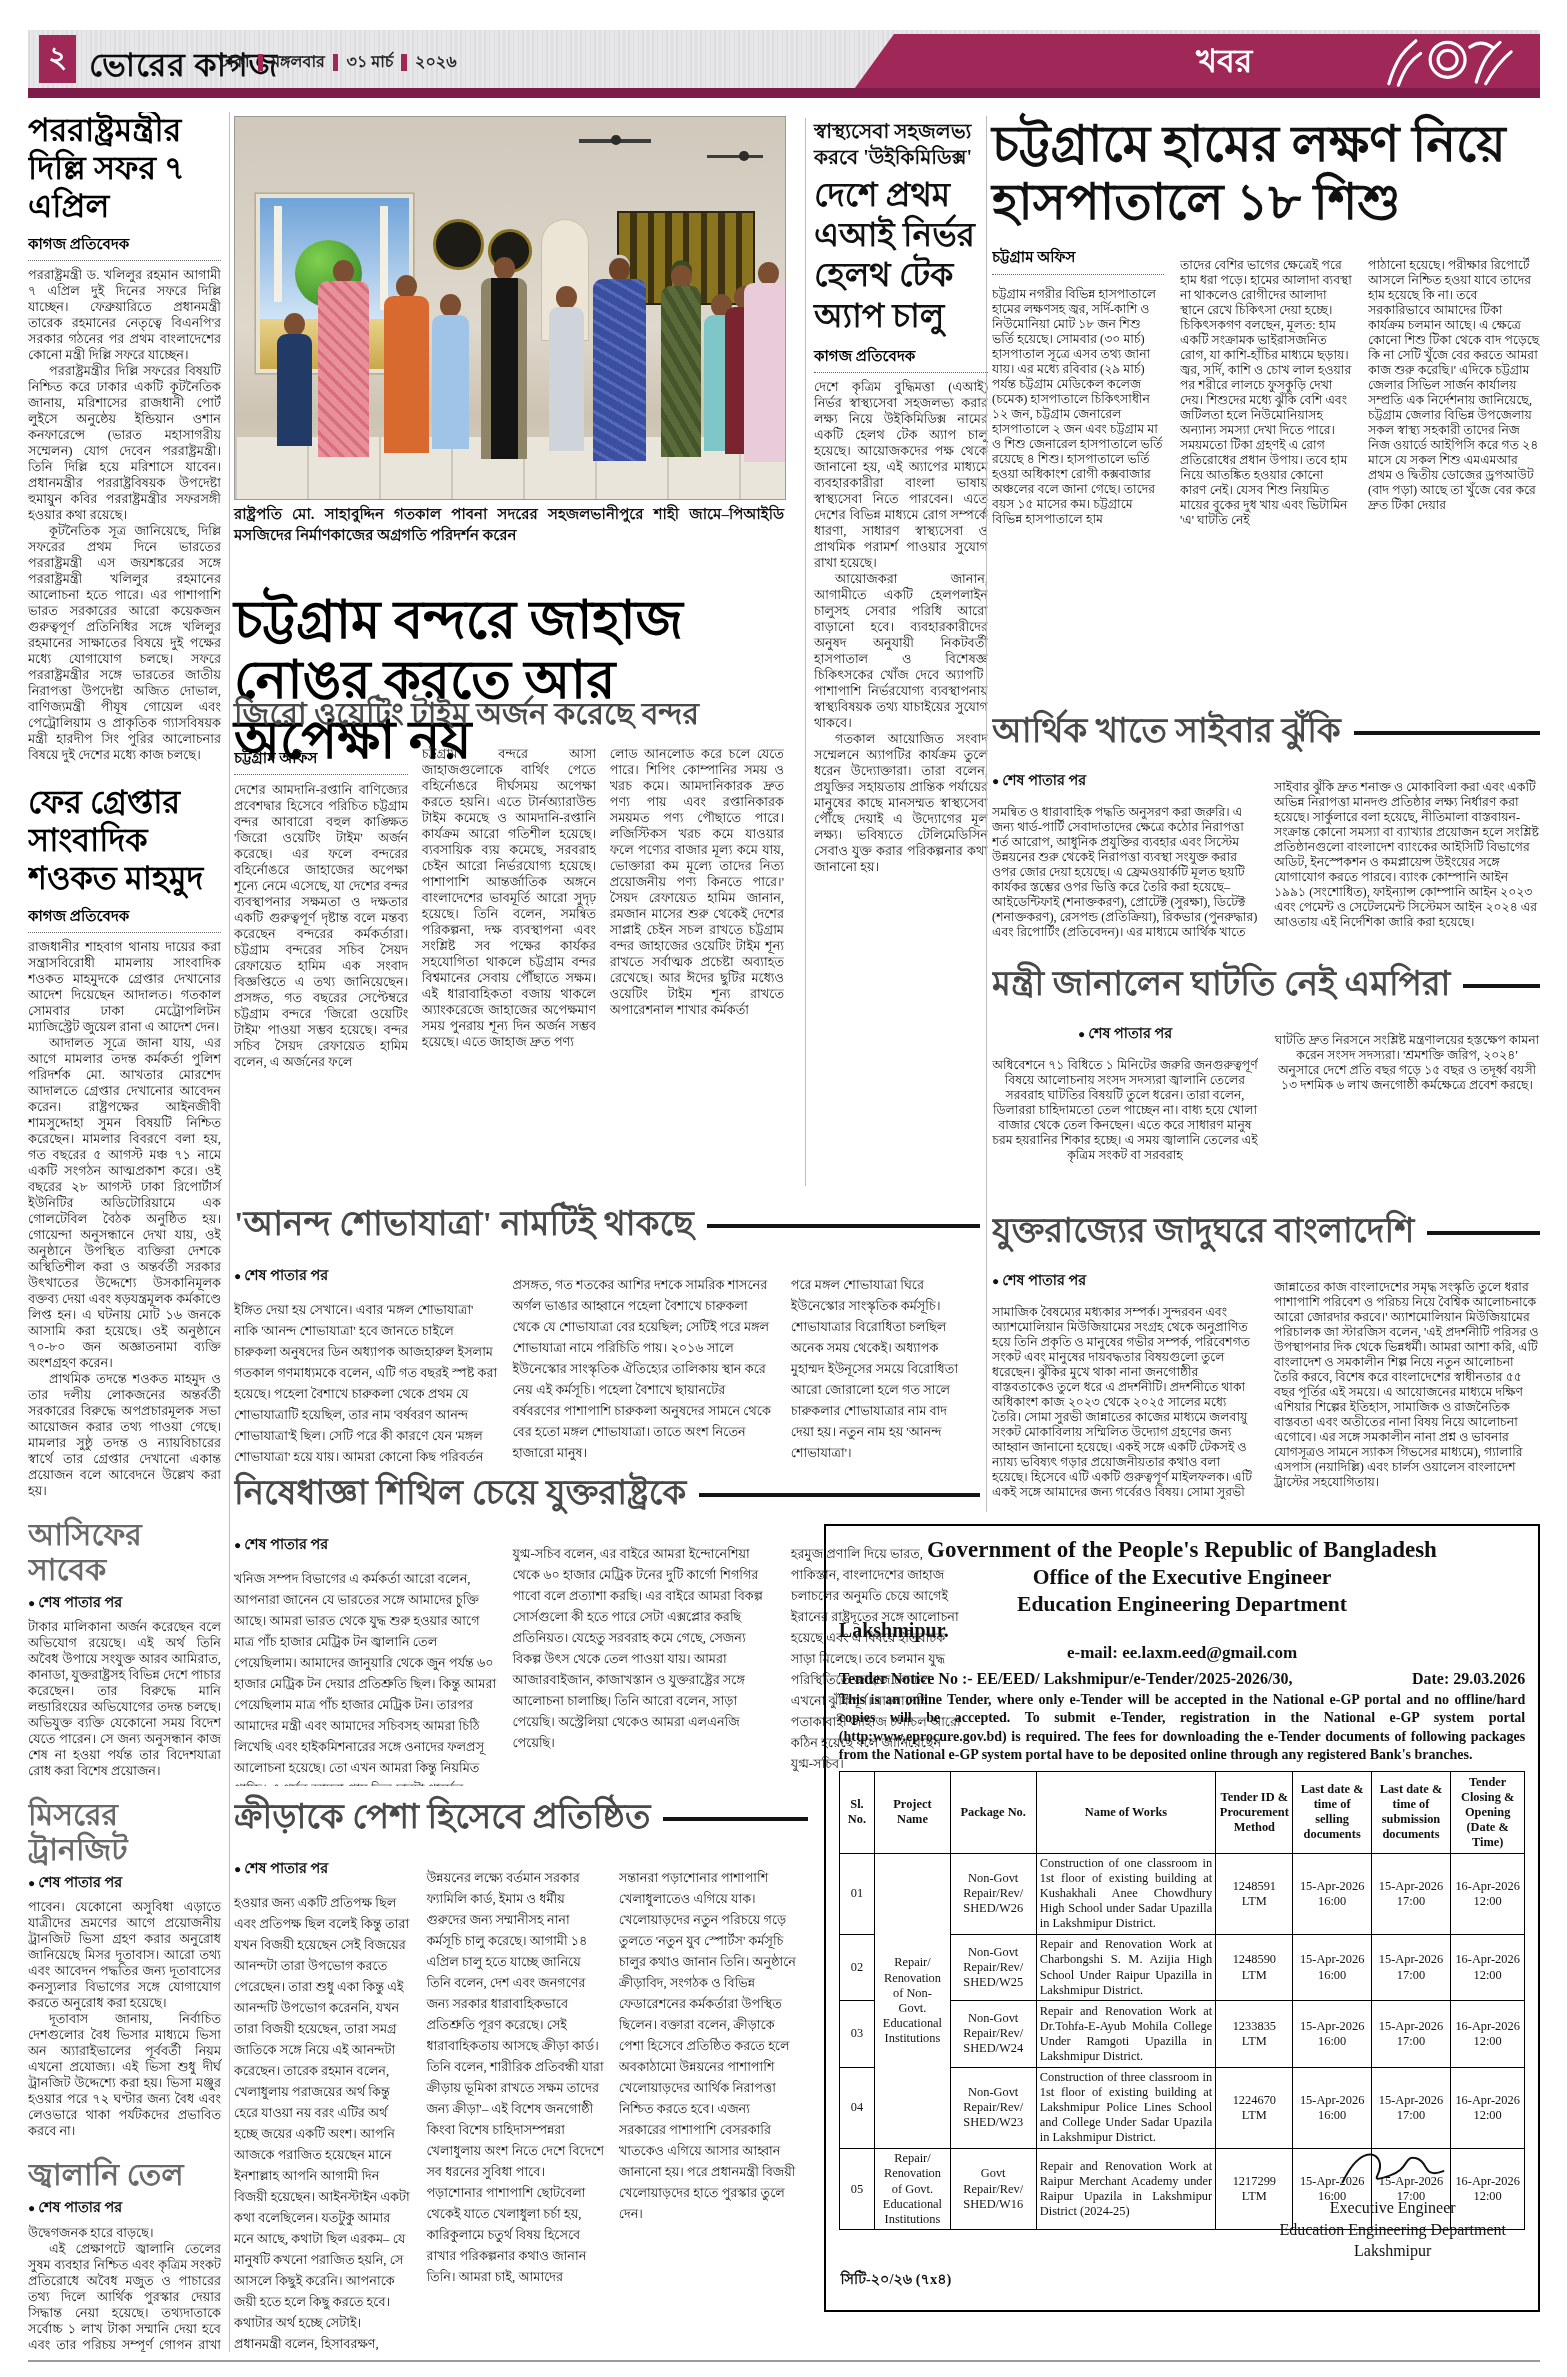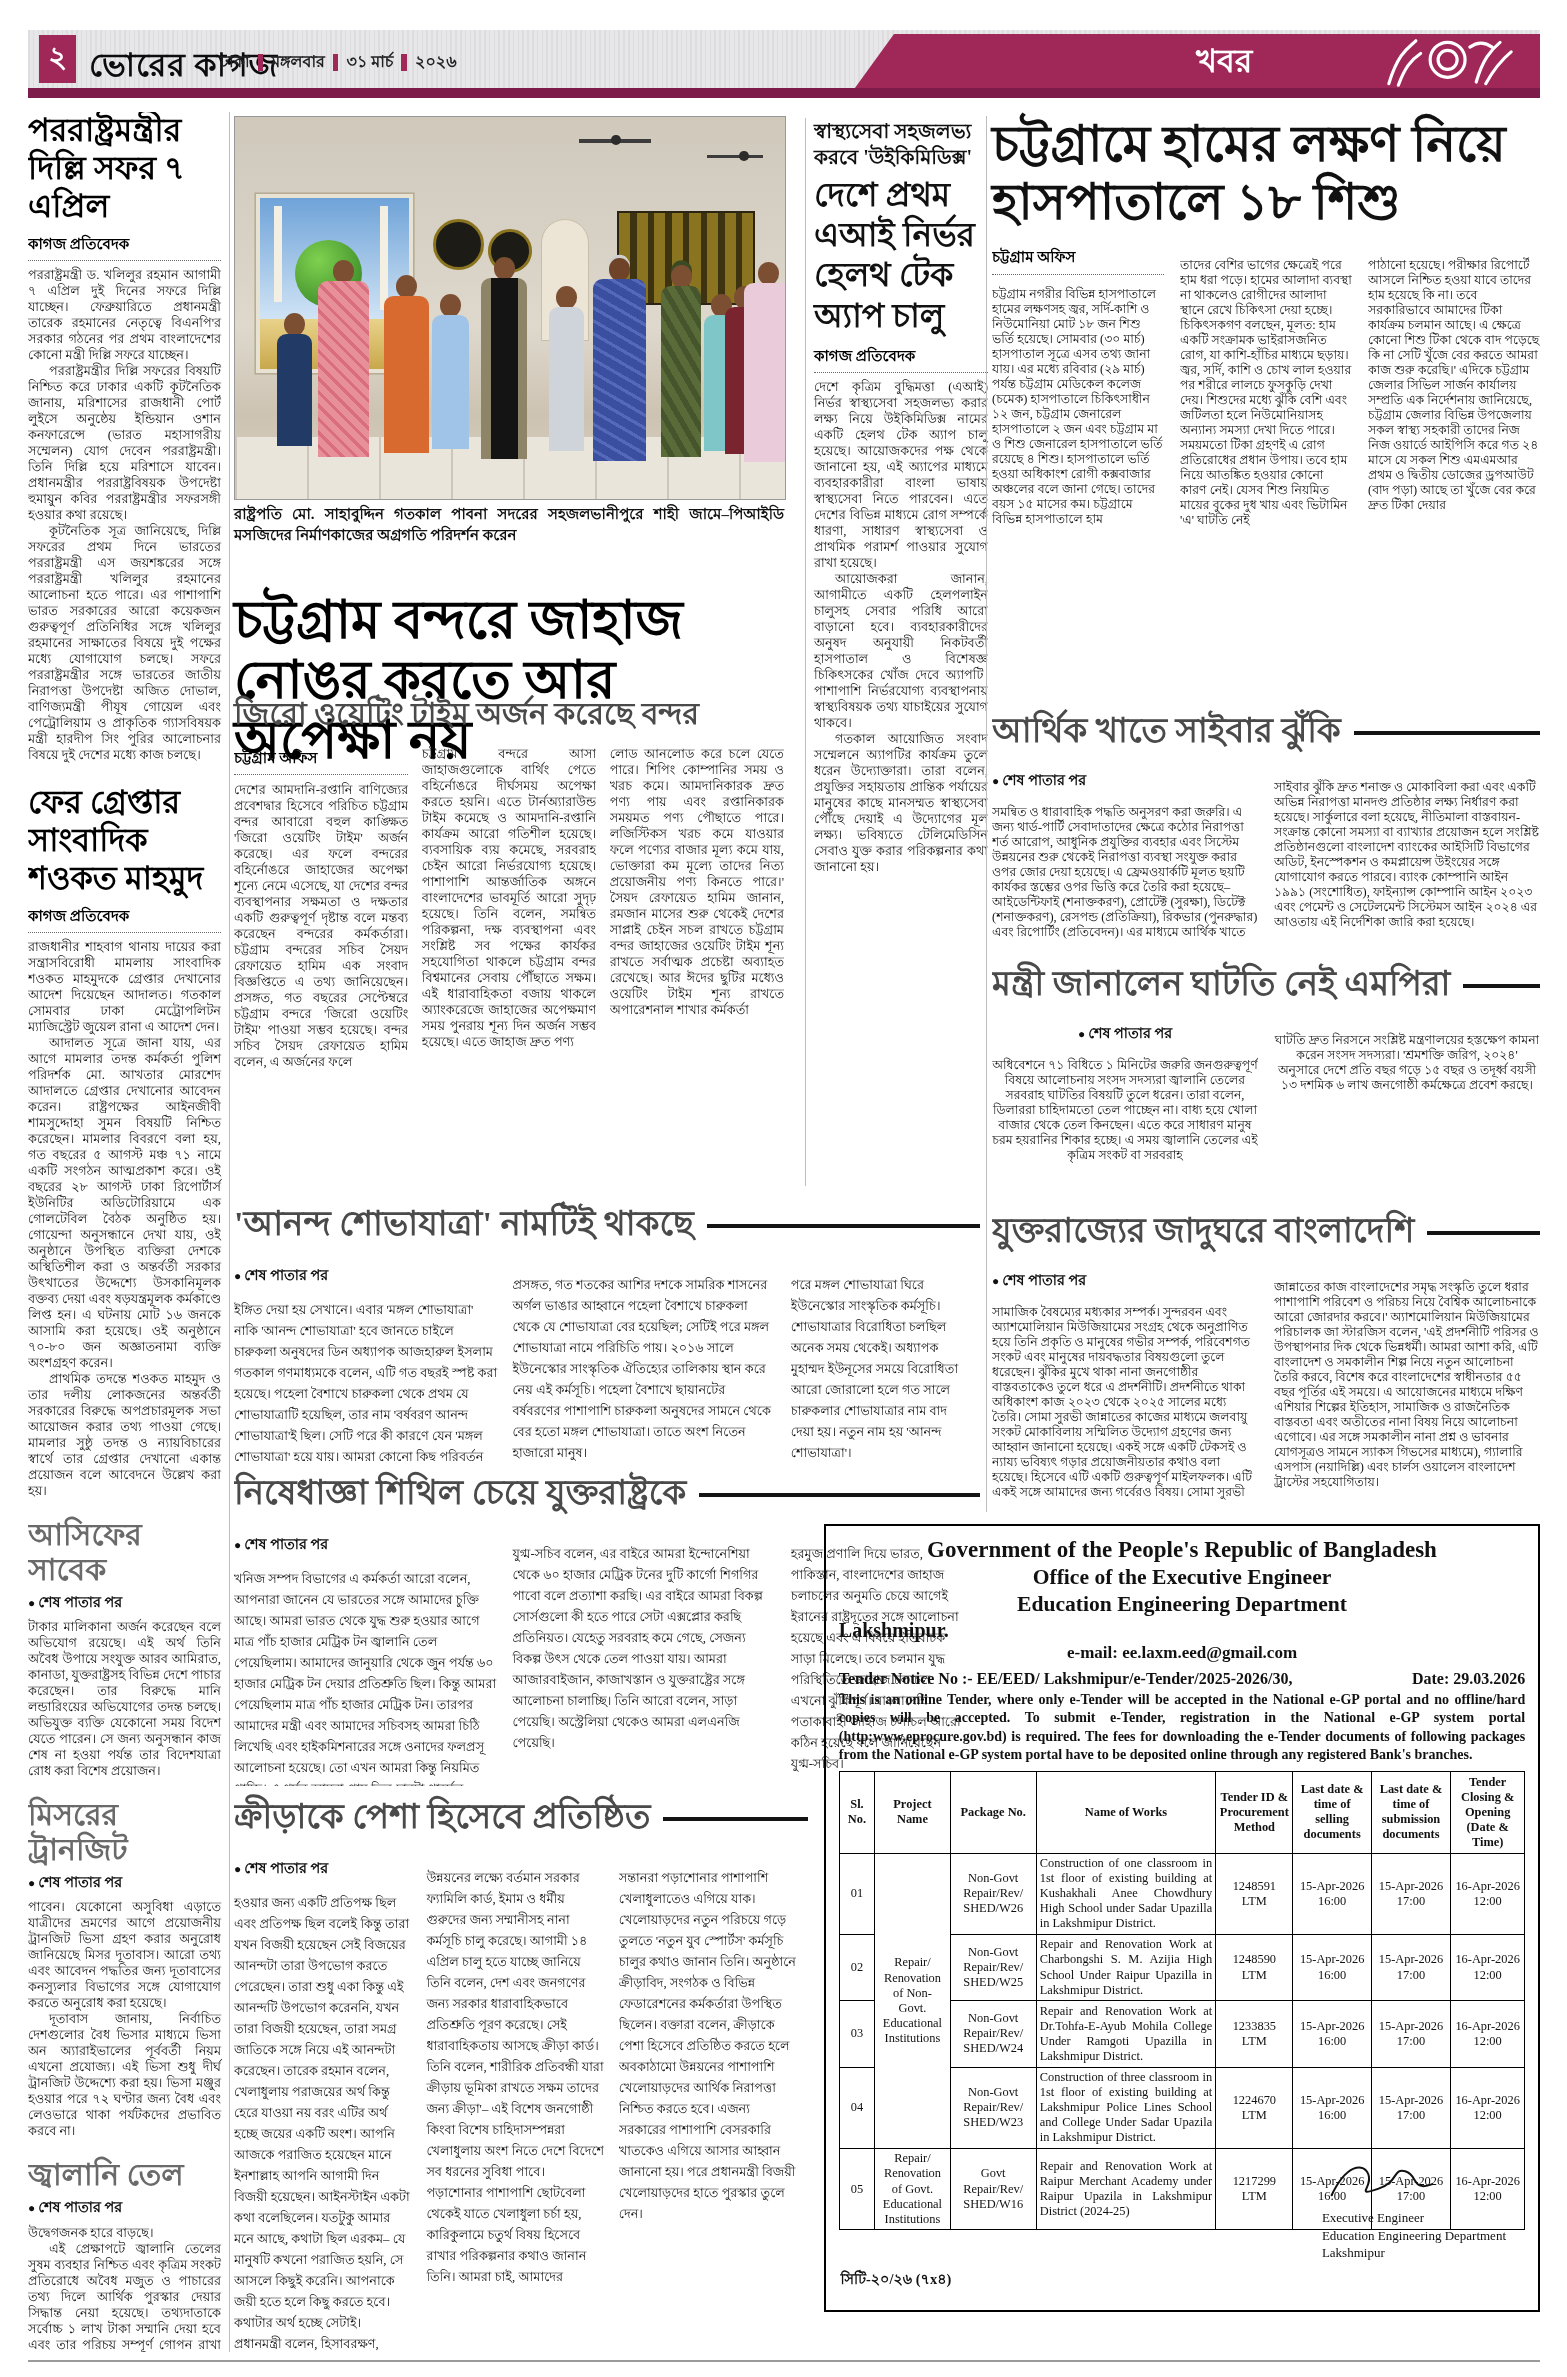--- a/index.html
+++ b/index.html
@@ -87,21 +87,21 @@
   .tender .c1{text-align:center;font-weight:bold;font-size:23px;line-height:1.25;}
   .tender .c2{text-align:center;font-weight:bold;font-size:21.6px;line-height:1.25;}
   .tender .c3{text-align:left;font-weight:bold;font-size:20px;line-height:1.25;}
   .tender .cm{text-align:center;font-weight:bold;font-size:17px;}
   .notice-row{display:flex;justify-content:space-between;font-weight:bold;font-size:16px;margin-top:6.4px;}
   .tender .intro{font-size:14px;line-height:1.32;text-align:justify;font-weight:600;margin-top:3.2px;}
   table.tnd{width:100%;border-collapse:collapse;margin-top:6.4px;}
   table.tnd th,table.tnd td{border:1.2px solid #000;font-size:12.4px;line-height:1.22;padding:2.4px 3.2px;
       text-align:center;vertical-align:middle;}
   table.tnd td.work{text-align:justify;}
-  .sigblock{position:absolute;right:32px;bottom:48px;text-align:left;font-size:13px;line-height:1.35;}
+  .sigblock{position:absolute;right:32px;bottom:48px;text-align:center;font-size:16px;line-height:1.35;}
   .foot-code{position:absolute;left:14.4px;bottom:17.6px;font-size:14.4px;font-weight:bold;}
   .vr{position:absolute;width:0.8px;background:#bdbdbd;}
 </style>
 </head>
 <body>
 
 <div class="page">
 
   <div class="topbar">
     <div class="pagenum">২</div>

